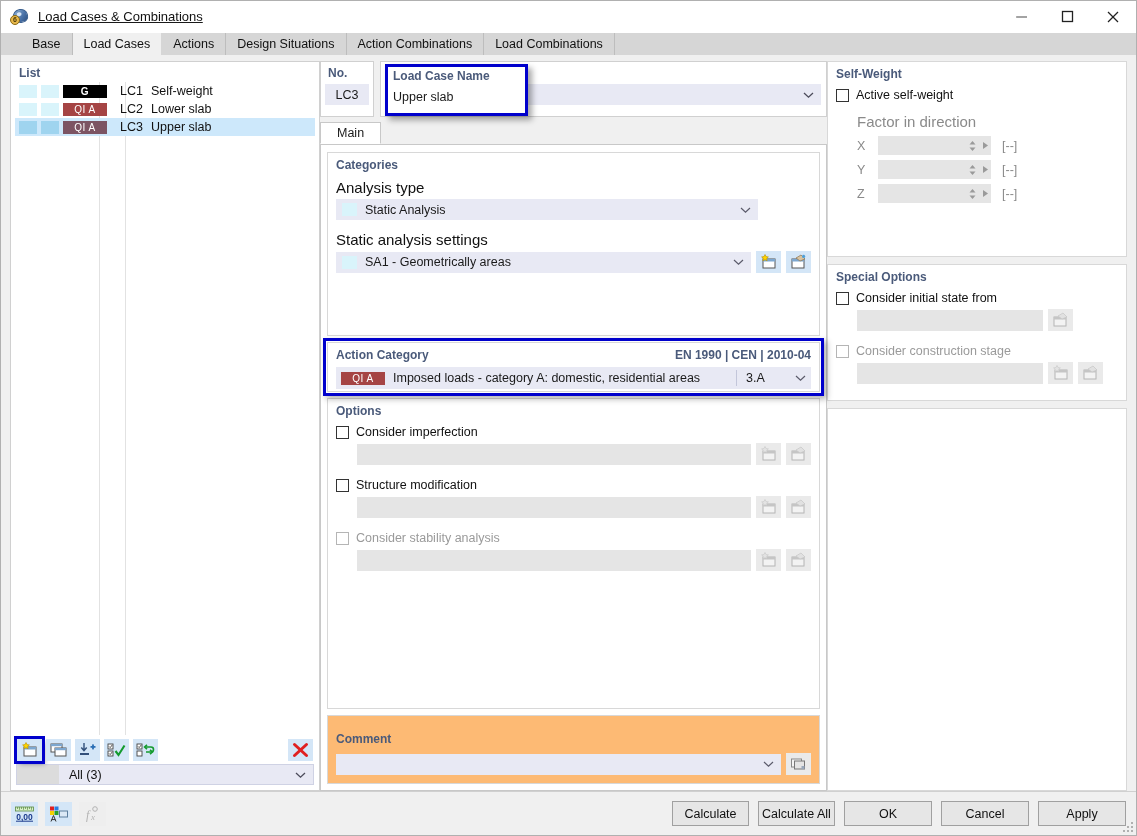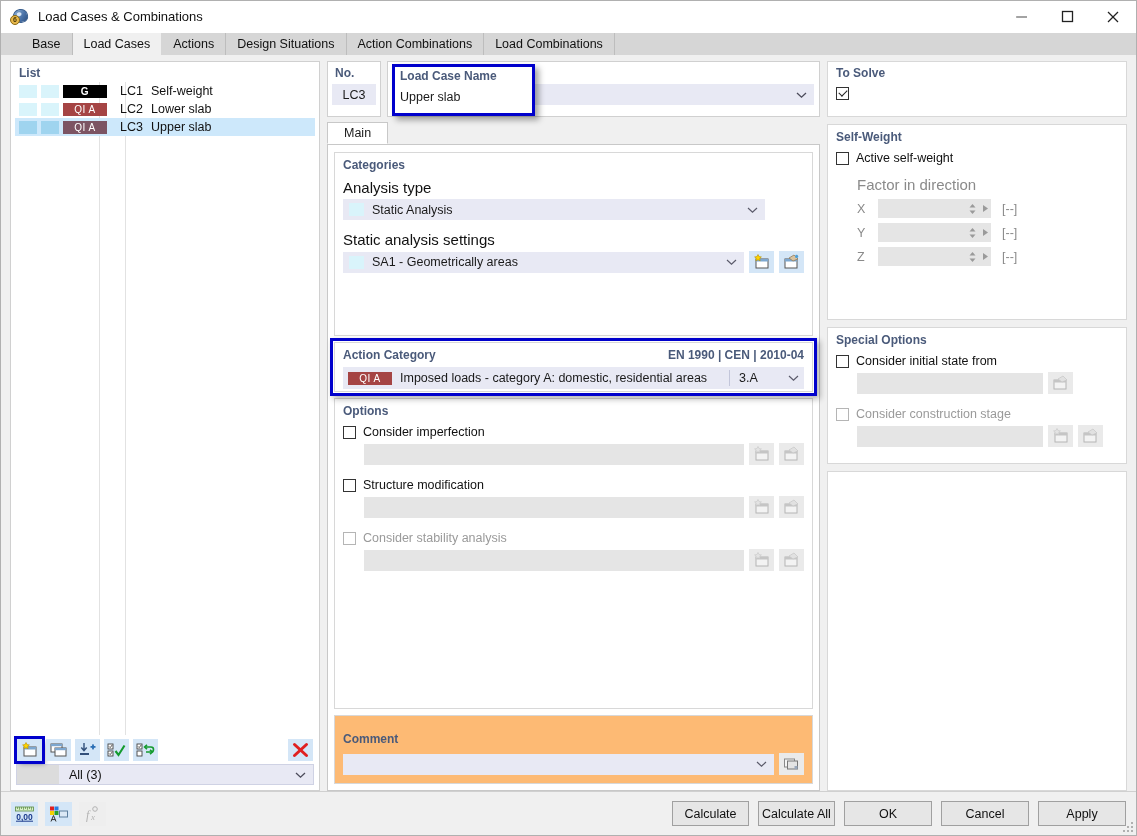--- a/index.html
+++ b/index.html
@@ -18,20 +18,21 @@
     border:1px solid #b0b0b0;
     display:flex; flex-direction:column;
   }
 
   
   .titlebar{
     height:34px; background:#ffffff;
     display:flex; align-items:center;
     flex:0 0 31px;
     border-bottom:1px solid #ffffff;
+    text-decoration:underline;
   }
   .title-icon{
     width:20px;height:20px;margin-left:9px;margin-right:8px;
     position:relative;flex:0 0 20px;
   }
   .title-icon .ball{
     position:absolute;left:3px;top:2px;width:15px;height:14px;
     background:linear-gradient(135deg,#8fb3d9 0%,#4a72a8 60%,#2d5080 100%);
     border-radius:50% 50% 45% 55%;
     border:1px solid #3a5f8f;
@@ -77,21 +78,20 @@
     background:#f0f0f0;
     border-right:1px solid #d6d6d6;
   }
 
   
   .body{
     flex:1 1 auto;
     background:#f0f0f0;
     padding:6px 9px 0 9px;
     display:flex;
-    gap:7px;
     min-height:0;
   }
 
   
   .left-panel{
     width:310px; flex:0 0 310px;
     background:#ffffff;
     border:1px solid #d0d0d0;
     display:flex;flex-direction:column;
     position:relative;
@@ -623,24 +623,20 @@
               </svg>
             </div>
           </div>
         </div>
 
       </div>
     </div>
 
     <div class="right-panel">
 
-      <div class="rp-group tosolve">
-        <div class="group-title">To Solve</div>
-        <div class="cb checked"></div>
-      </div>
 
       <div class="rp-group" style="height:196px">
         <div class="group-title">Self-Weight</div>
 
         <div class="cbrow" style="margin-bottom:11px">
           <span class="cb"></span>
           <span class="cbtext">Active self-weight</span>
         </div>
 
         <div class="flabel dimtxt indent" style="margin-bottom:6px">Factor in direction</div>

